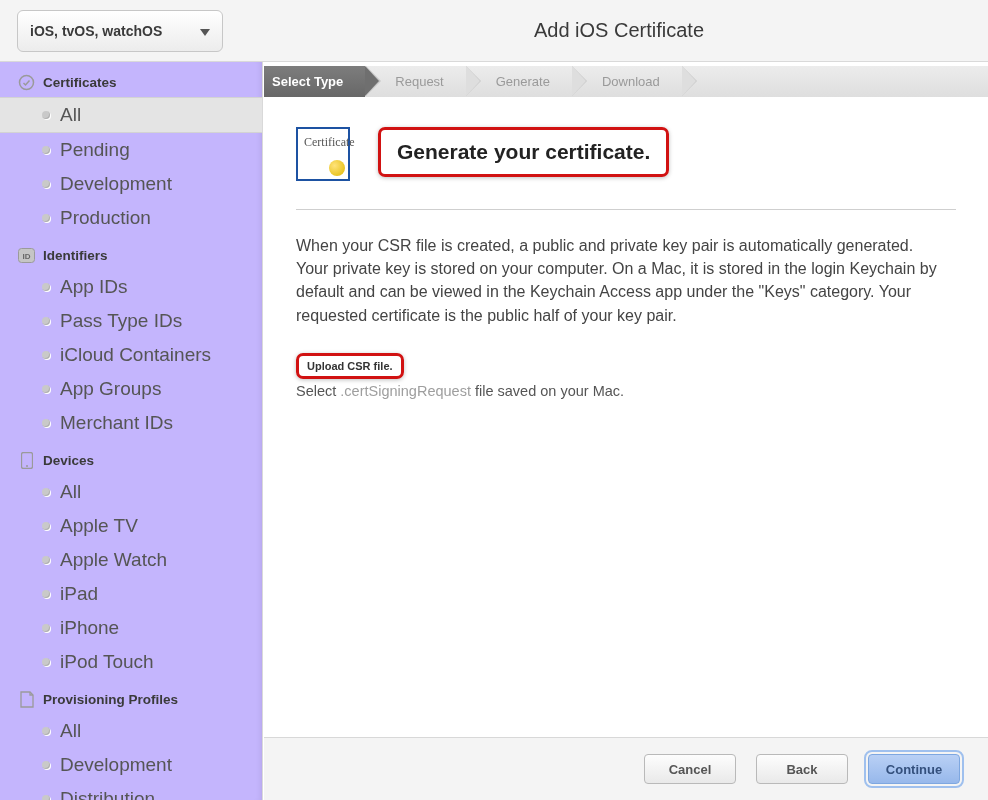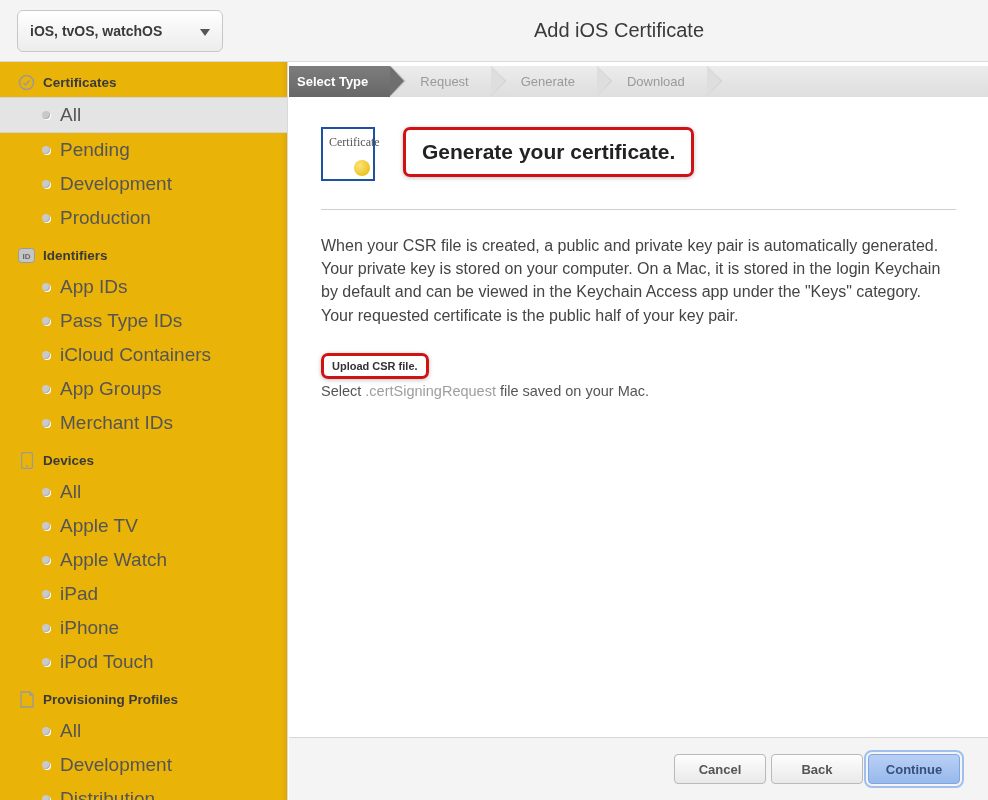--- a/index.html
+++ b/index.html
@@ -22,23 +22,23 @@
     padding-right: 10px;
   }
   .top-right {
     flex: 1; display: flex; align-items: center; justify-content: center;
     font-size: 20px; font-weight: 500; color: #3a3a3a;
   }
   .body { display: flex; flex: 1; min-height: 0; }
 
   
   .sidebar {
-    width: 288px;
+    width: 263px;
     border-right: 1px solid #d9d9d9;
-    background: #eab308;
+    background: #c4b5fd;
     box-shadow: inset -6px 0 8px -8px rgba(0,0,0,0.18);
     overflow-y: auto;
     padding-bottom: 20px;
   }
   .section-head {
     display: flex; align-items: center;
     font-weight: 700; color: #3a3a3a;
     font-size: 13.5px;
     padding: 12px 16px 6px 18px;
     gap: 8px;
@@ -169,21 +169,21 @@
     display: inline-flex; align-items: center; justify-content: center;
     height: 30px; min-width: 92px; padding: 0 14px;
     background: linear-gradient(#fdfdfd,#e9e9e9);
     border: 1px solid #b9b9b9; border-radius: 4px;
     font-size: 13px; font-weight: 600; color: #555;
     cursor: pointer;
   }
 
   
   .footer {
-    display: flex; justify-content: flex-end; gap: 5px;
+    display: flex; justify-content: flex-end; gap: 20px;
     padding: 16px 28px;
     border-top: 1px solid #d8d8d8;
     background: #f4f4f4;
   }
   .btn.primary {
     background: linear-gradient(#b9d0f5,#97b8eb);
     border: 1px solid #7ea7e0;
     color: #34507d;
     outline: 2px solid #9fc0ee;
     outline-offset: 2px;

